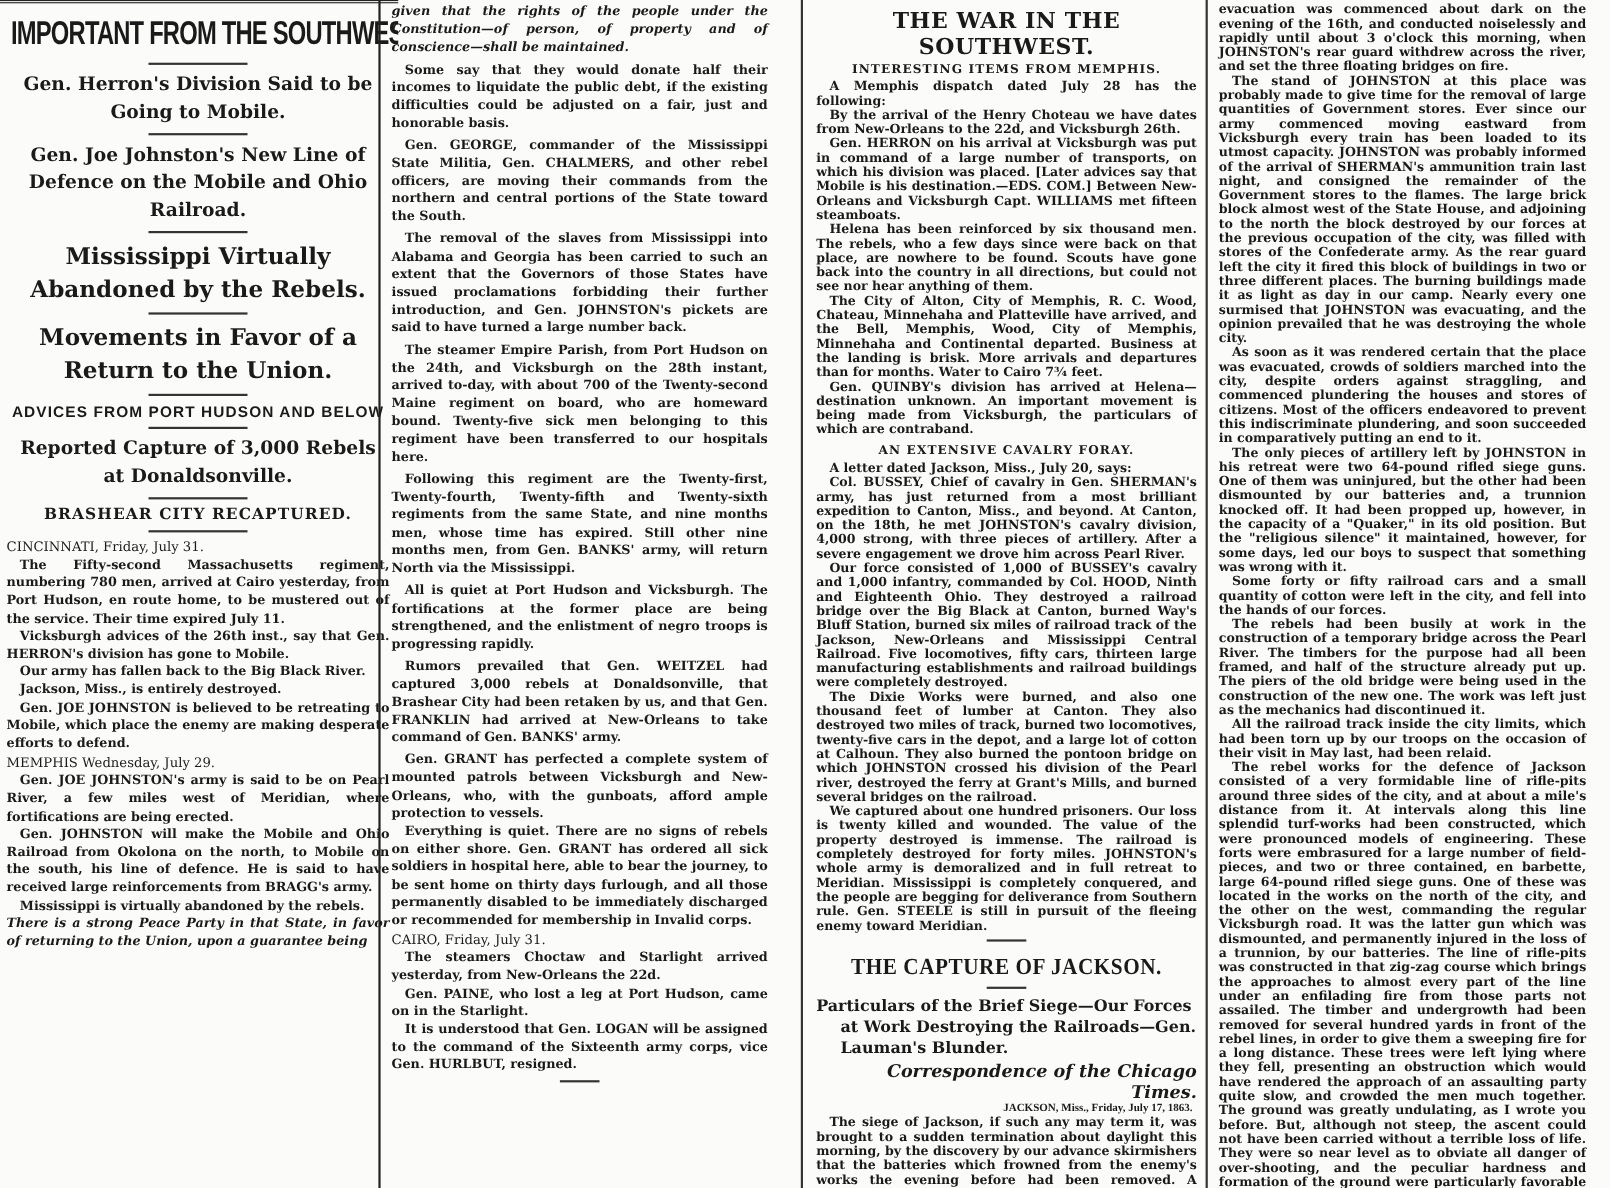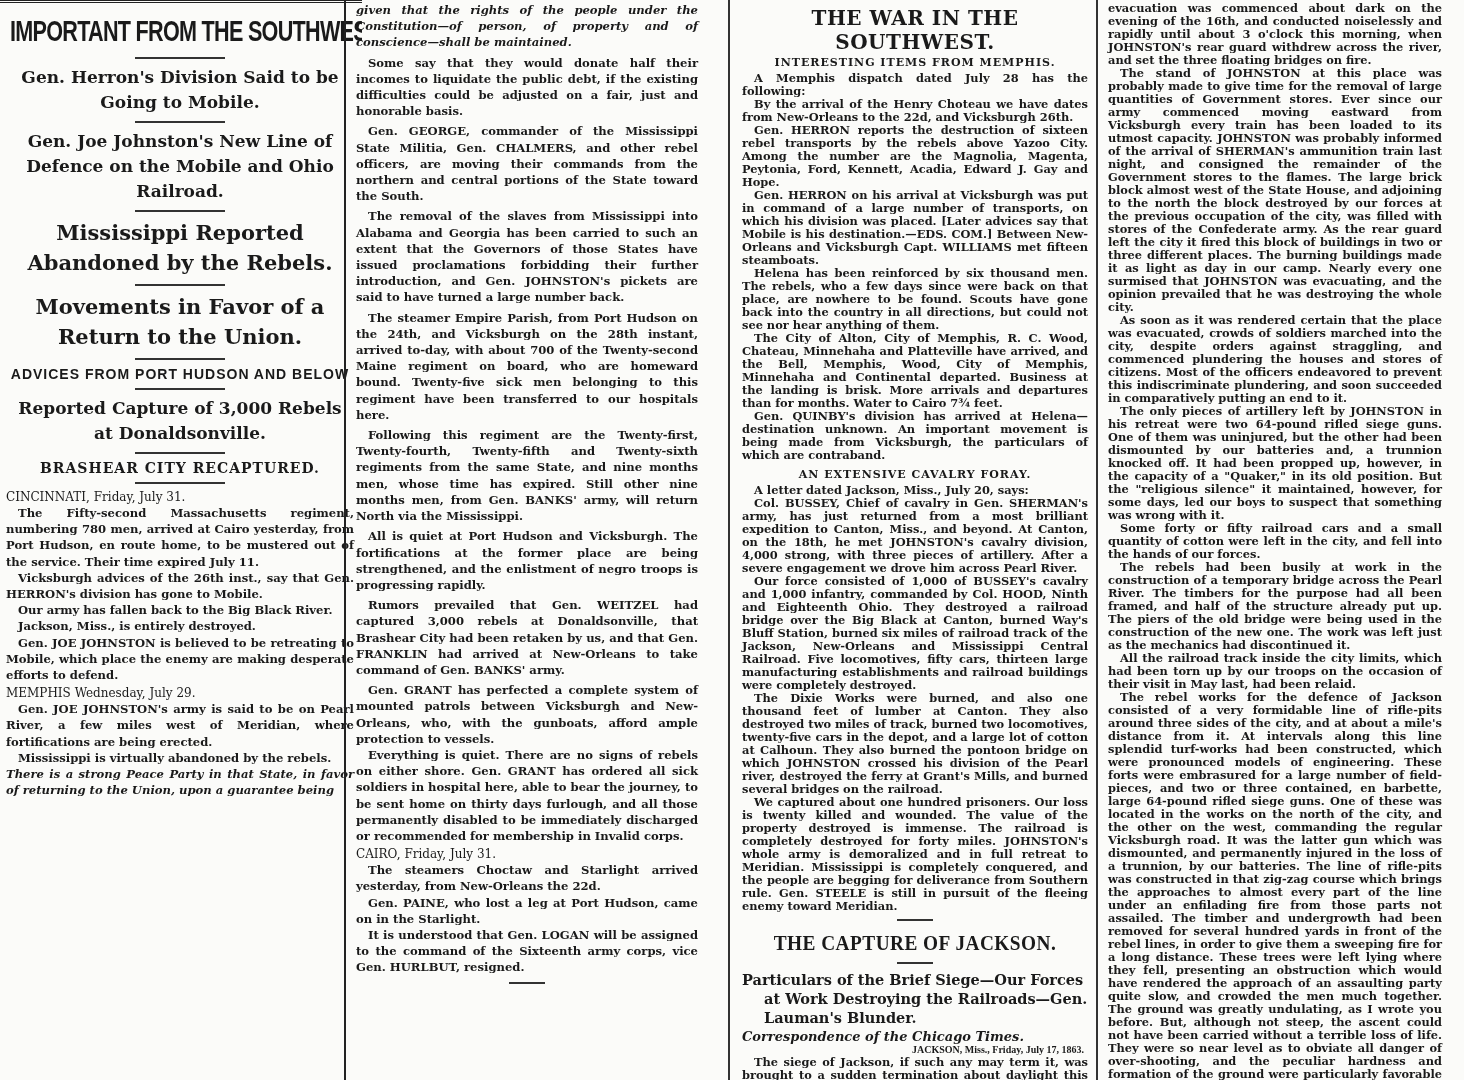--- a/index.html
+++ b/index.html
@@ -47,54 +47,55 @@
     }
     .big-title {
       text-align: center; font-weight: 900; font-size: 21px; margin: 10px 0 4px 0;
       font-family: "Liberation Serif", serif; letter-spacing: 0.5px;
       transform: scaleX(0.92);
     }
     .deck {
       font-weight: 900; font-size: 14.5px; line-height: 19px; margin: 4px 0 2px 0;
       font-family: "DejaVu Serif", serif; padding-left: 22px; text-indent: -22px;
     }
-    .credit { text-align: left; font-style: italic; font-size: 13px; font-weight: 600; margin: 2px 0 0 0; }
+    .credit { text-align: right; font-style: italic; font-size: 16px; font-weight: 600; margin: 2px 0 0 0; }
     .credit-date { text-align: right; font-size: 10px; font-weight: 700; margin: 0 4px 1px 0; font-family: Liberation Serif, serif; }
   </style>
 </head>
 <body>
 
 <div class="page">
 
   <div class="col" id="col1">
     <div class="hl-main">IMPORTANT FROM THE SOUTHWEST</div>
     <div class="rule"></div>
     <div class="hl-sub">Gen. Herron's Division Said to be Going to Mobile.</div>
     <div class="rule"></div>
     <div class="hl-sub">Gen. Joe Johnston's New Line of Defence on the Mobile and Ohio Railroad.</div>
     <div class="rule"></div>
-    <div class="hl-sub hl-big">Mississippi Reported Abandoned by the Rebels.</div>
+    <div class="hl-sub hl-big">Mississippi Virtually Abandoned by the Rebels.</div>
     <div class="rule"></div>
     <div class="hl-sub hl-big">Movements in Favor of a Return to the Union.</div>
     <div class="rule"></div>
     <div class="hl-caps">ADVICES FROM PORT HUDSON AND BELOW</div>
     <div class="rule"></div>
     <div class="hl-sub">Reported Capture of 3,000 Rebels at Donaldsonville.</div>
     <div class="rule"></div>
     <div class="hl-caps" style="font-family:'DejaVu Serif',serif;font-size:14px">BRASHEAR CITY RECAPTURED.</div>
     <div class="rule"></div>
 
     <div class="dateline">CINCINNATI, Friday, July 31.</div>
     <p class="para">The Fifty-second Massachusetts regiment, numbering 780 men, arrived at Cairo yesterday, from Port Hudson, en route home, to be mustered out of the service. Their time expired July 11.</p>
     <p class="para">Vicksburgh advices of the 26th inst., say that Gen. HERRON's division has gone to Mobile.</p>
     <p class="para">Our army has fallen back to the Big Black River.</p>
     <p class="para">Jackson, Miss., is entirely destroyed.</p>
     <p class="para">Gen. JOE JOHNSTON is believed to be retreating to Mobile, which place the enemy are making desperate efforts to defend.</p>
     <div class="dateline">MEMPHIS Wednesday, July 29.</div>
     <p class="para">Gen. JOE JOHNSTON's army is said to be on Pearl River, a few miles west of Meridian, where fortifications are being erected.</p>
+    <p class="para">Gen. JOHNSTON will make the Mobile and Ohio Railroad from Okolona on the north, to Mobile on the south, his line of defence. He is said to have received large reinforcements from BRAGG's army.</p>
     <p class="para">Mississippi is virtually abandoned by the rebels.</p>
     <p class="para italic" style="text-indent:0">There is a strong Peace Party in that State, in favor of returning to the Union, upon a guarantee being</p>
   </div>
 
   <div class="col" id="col2">
     <p class="para italic" style="text-indent:0">given that the rights of the people under the Constitution—of person, of property and of conscience—shall be maintained.</p>
     <p class="para" style="margin-top:4px">Some say that they would donate half their incomes to liquidate the public debt, if the existing difficulties could be adjusted on a fair, just and honorable basis.</p>
     <p class="para" style="margin-top:4px">Gen. GEORGE, commander of the Mississippi State Militia, Gen. CHALMERS, and other rebel officers, are moving their commands from the northern and central portions of the State toward the South.</p>
     <p class="para" style="margin-top:4px">The removal of the slaves from Mississippi into Alabama and Georgia has been carried to such an extent that the Governors of those States have issued proclamations forbidding their further introduction, and Gen. JOHNSTON's pickets are said to have turned a large number back.</p>
     <p class="para" style="margin-top:4px">The steamer Empire Parish, from Port Hudson on the 24th, and Vicksburgh on the 28th instant, arrived to-day, with about 700 of the Twenty-second Maine regiment on board, who are homeward bound. Twenty-five sick men belonging to this regiment have been transferred to our hospitals here.</p>
@@ -108,21 +109,20 @@
     <p class="para">Gen. PAINE, who lost a leg at Port Hudson, came on in the Starlight.</p>
     <p class="para">It is understood that Gen. LOGAN will be assigned to the command of the Sixteenth army corps, vice Gen. HURLBUT, resigned.</p>
     <div class="rule short"></div>
   </div>
 
   <div class="col" id="col3">
     <div class="sec-title">THE WAR IN THE SOUTHWEST.</div>
     <div class="sec-sub">INTERESTING ITEMS FROM MEMPHIS.</div>
     <p class="para">A Memphis dispatch dated July 28 has the following:</p>
     <p class="para">By the arrival of the Henry Choteau we have dates from New-Orleans to the 22d, and Vicksburgh 26th.</p>
-    <p class="para">Gen. HERRON reports the destruction of sixteen rebel transports by the rebels above Yazoo City. Among the number are the Magnolia, Magenta, Peytonia, Ford, Kennett, Acadia, Edward J. Gay and Hope.</p>
     <p class="para">Gen. HERRON on his arrival at Vicksburgh was put in command of a large number of transports, on which his division was placed. [Later advices say that Mobile is his destination.—EDS. COM.] Between New-Orleans and Vicksburgh Capt. WILLIAMS met fifteen steamboats.</p>
     <p class="para">Helena has been reinforced by six thousand men. The rebels, who a few days since were back on that place, are nowhere to be found. Scouts have gone back into the country in all directions, but could not see nor hear anything of them.</p>
     <p class="para">The City of Alton, City of Memphis, R. C. Wood, Chateau, Minnehaha and Platteville have arrived, and the Bell, Memphis, Wood, City of Memphis, Minnehaha and Continental departed. Business at the landing is brisk. More arrivals and departures than for months. Water to Cairo 7¾ feet.</p>
     <p class="para">Gen. QUINBY's division has arrived at Helena—destination unknown. An important movement is being made from Vicksburgh, the particulars of which are contraband.</p>
     <div class="sec-sub" style="margin-top:6px">AN EXTENSIVE CAVALRY FORAY.</div>
     <p class="para">A letter dated Jackson, Miss., July 20, says:</p>
     <p class="para">Col. BUSSEY, Chief of cavalry in Gen. SHERMAN's army, has just returned from a most brilliant expedition to Canton, Miss., and beyond. At Canton, on the 18th, he met JOHNSTON's cavalry division, 4,000 strong, with three pieces of artillery. After a severe engagement we drove him across Pearl River.</p>
     <p class="para">Our force consisted of 1,000 of BUSSEY's cavalry and 1,000 infantry, commanded by Col. HOOD, Ninth and Eighteenth Ohio. They destroyed a railroad bridge over the Big Black at Canton, burned Way's Bluff Station, burned six miles of railroad track of the Jackson, New-Orleans and Mississippi Central Railroad. Five locomotives, fifty cars, thirteen large manufacturing establishments and railroad buildings were completely destroyed.</p>
     <p class="para">The Dixie Works were burned, and also one thousand feet of lumber at Canton. They also destroyed two miles of track, burned two locomotives, twenty-five cars in the depot, and a large lot of cotton at Calhoun. They also burned the pontoon bridge on which JOHNSTON crossed his division of the Pearl river, destroyed the ferry at Grant's Mills, and burned several bridges on the railroad.</p>
     <p class="para">We captured about one hundred prisoners. Our loss is twenty killed and wounded. The value of the property destroyed is immense. The railroad is completely destroyed for forty miles. JOHNSTON's whole army is demoralized and in full retreat to Meridian. Mississippi is completely conquered, and the people are begging for deliverance from Southern rule. Gen. STEELE is still in pursuit of the fleeing enemy toward Meridian.</p>

